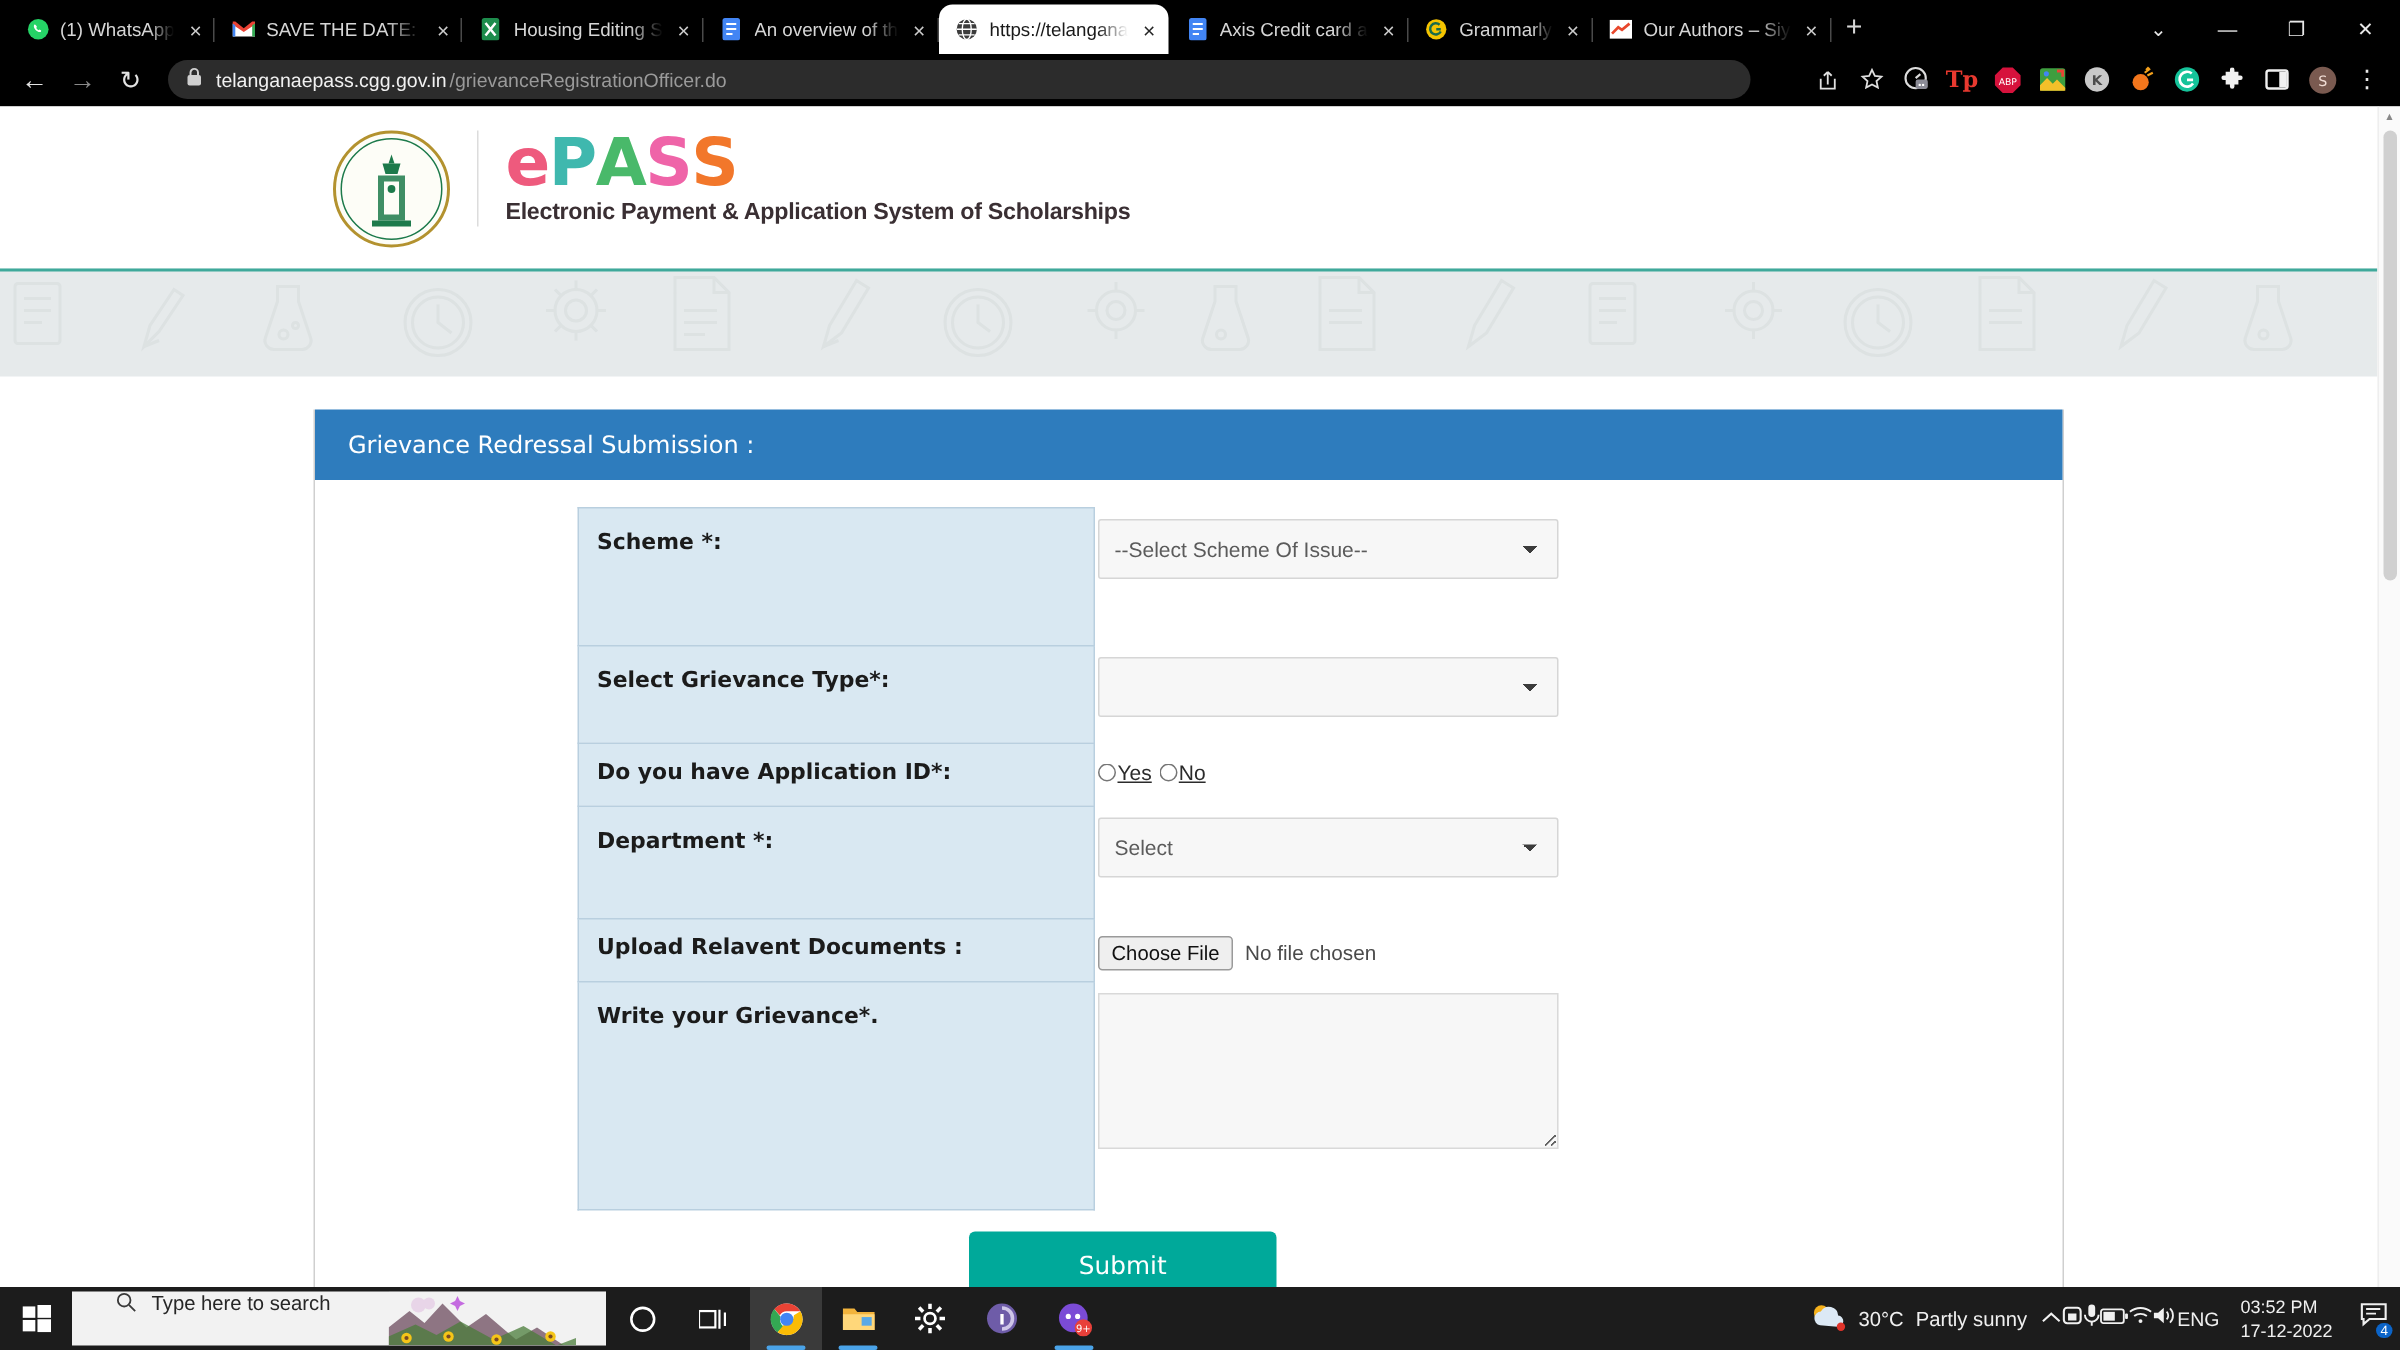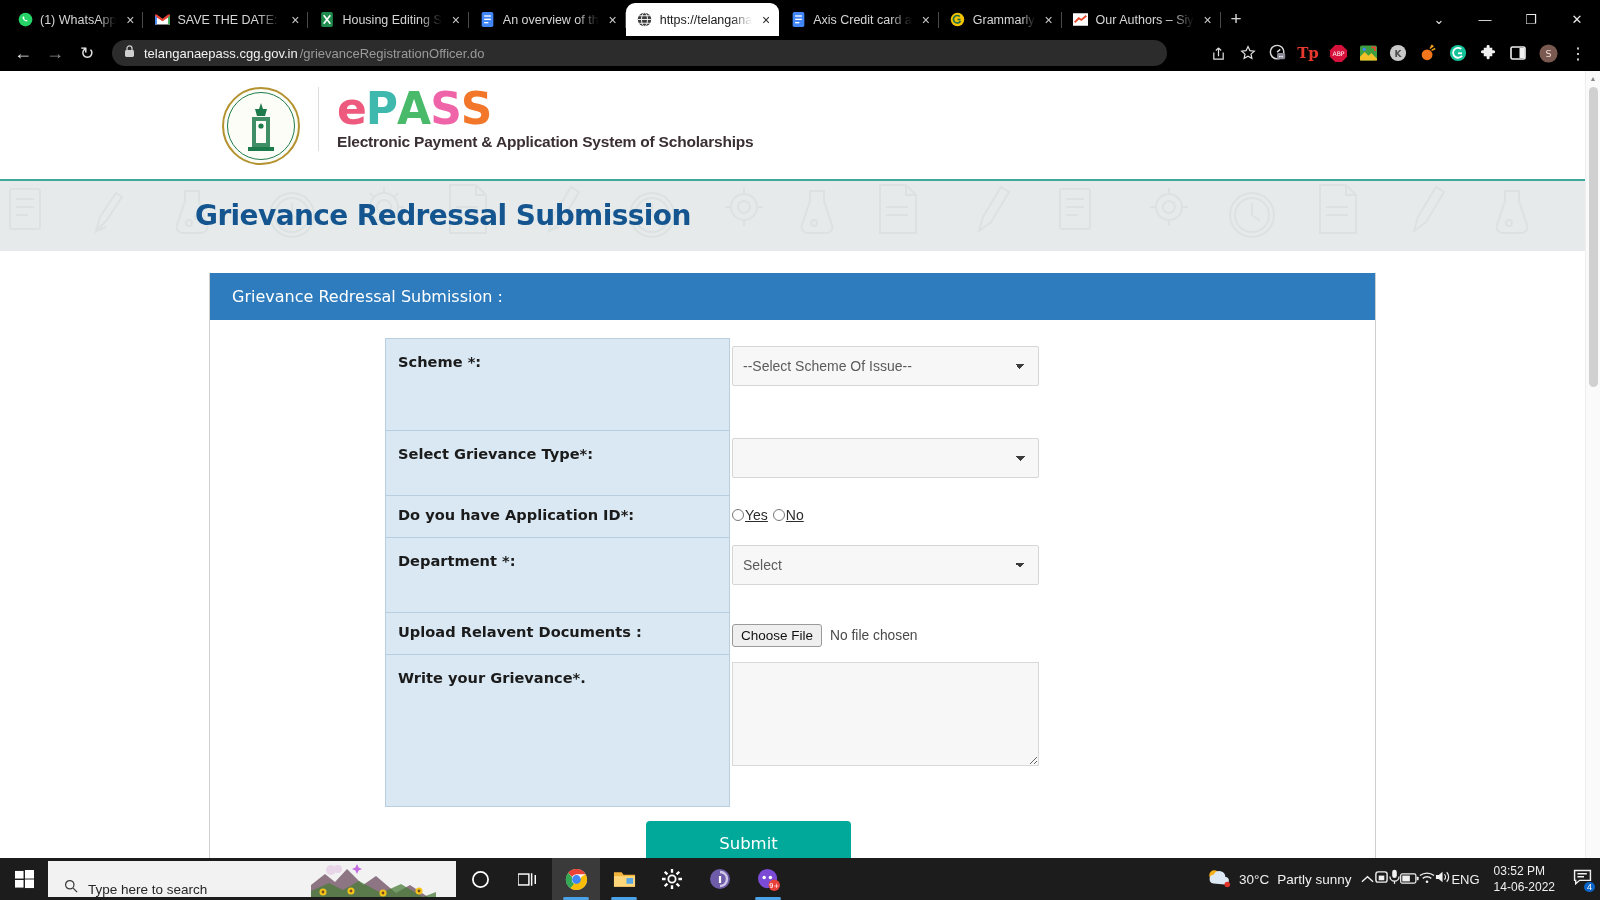--- a/index.html
+++ b/index.html
@@ -144,22 +144,22 @@
   .submit {
     background: #00a99a; color: #fff; border: none; border-radius: 4px;
     font-size: 16.5px; padding: 13px 0; width: 205px; cursor: pointer;
     font-family: "DejaVu Sans", sans-serif;
   }
 
   
   .taskbar { height: 42px; background: #1c1c1c; display: flex; align-items: center; position: relative;}
   .startbtn { width: 48px; height: 42px; display:flex; align-items:center; justify-content:center; }
   .searchbox {
-    width: 408px; height: 36px; background: #f2f2f2; display:flex; align-items:flex-end;
-    gap: 10px; padding-left: 16px; position: relative; overflow: hidden;
+    width: 356px; height: 36px; background: #f2f2f2; display:flex; align-items:flex-start;
+    gap: 10px; padding-left: 29px; position: relative; overflow: hidden;
   }
   .searchbox .sbtext { font-size: 13.5px; color: #262626; }
   .sb-art { position: absolute; right: 0; top: 0; width: 145px; height: 36px; overflow:hidden; }
   .tb-btn { width: 48px; height: 42px; display:flex;align-items:center;justify-content:center; position: relative;}
   .tb-btn.running::after {
     content:""; position: absolute; bottom: 0; left: 11px; width: 26px; height: 3px; background: #4aa3e8; border-radius: 2px;
   }
   .tb-btn.active { background: #3a3a3a; }
   .tray { margin-left: auto; display: flex; align-items: center; gap: 10px; padding-right: 8px; color: #f0f0f0; }
   .weather { display:flex; align-items:center; gap: 8px; font-size: 13.5px; }
@@ -481,21 +481,20 @@
               <g transform="translate(1410,2)">
                   <path d="M4 48l4-14 18-30 8 5-18 30z"></path>
                 </g>
               <g transform="translate(1495,10)">
                   <path d="M10 0v10L2 34a6 6 0 0 0 6 8h18a6 6 0 0 0 6-8L24 10V0z"></path>
                   <circle cx="14" cy="32" r="3"></circle>
                 </g>
             </g>
           </svg>
         </div>
-        <h1>Grievance Redressal Submission</h1>
       </div>
 
       <div class="panel">
         <div class="panel-head">Grievance Redressal Submission :</div>
         <div class="panel-body">
           <table class="formtable">
             <tbody>
               <tr class="r1">
                 <td class="lblcell">Scheme *:</td>
                 <td class="fldcell">
@@ -705,21 +704,21 @@
         <span>
           <svg width="16" height="14" viewBox="0 0 17 14">
               <path d="M1 5h3l4-3.5v11L4 9H1z" fill="#f0f0f0"></path>
               <path d="M10 4.2a4 4 0 0 1 0 5.6M12.4 2a7 7 0 0 1 0 10" fill="none" stroke="#f0f0f0" stroke-width="1.3"></path>
             </svg>
         </span>
         <span style="font-size:13px">ENG</span>
       </div>
       <div class="clock">
         <div>03:52 PM</div>
-        <div>14-06-2022</div>
+        <div>17-12-2022</div>
       </div>
       <div class="notif" style="position:relative">
         <svg width="19" height="17" viewBox="0 0 20 18">
             <path d="M1.6 1.6h16.8v10.4H7l-4.2 3.6v-3.6H1.6z" fill="none" stroke="#f0f0f0" stroke-width="1.5"></path>
             <path d="M4.6 5h10M4.6 8.2h7" stroke="#f0f0f0" stroke-width="1.4"></path>
           </svg>
         <span style="position:absolute;right:-3px;bottom:-2px;background:#0b64c8;color:#fff;font-size:9px;border-radius:7px;padding:0 3px;">4</span>
       </div>
     </div>
   </div>

